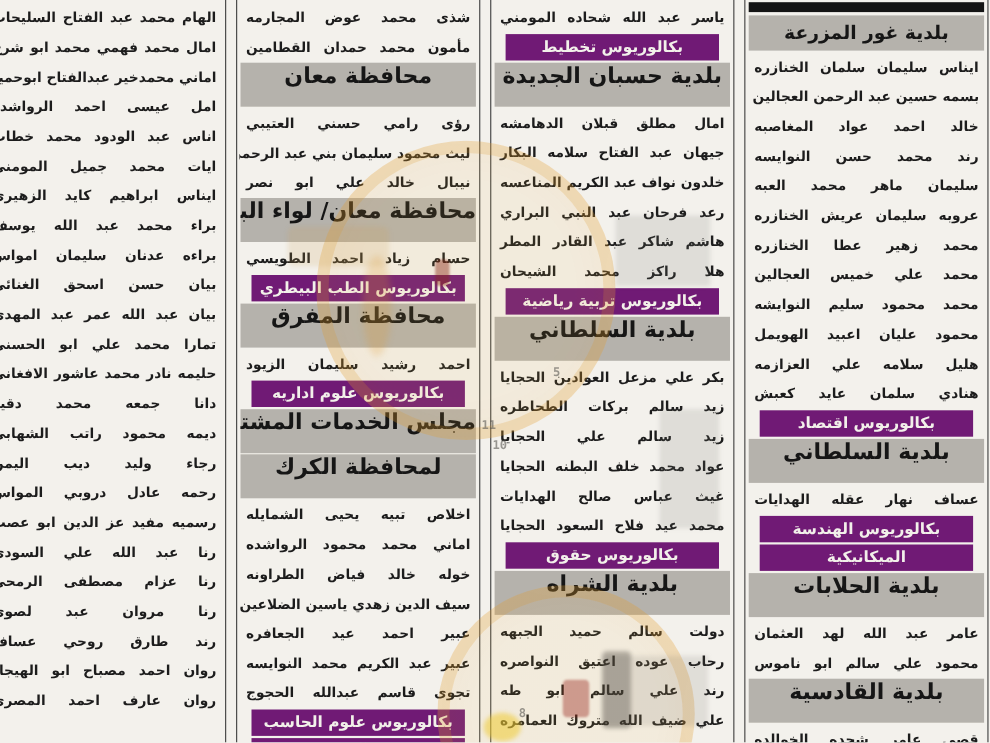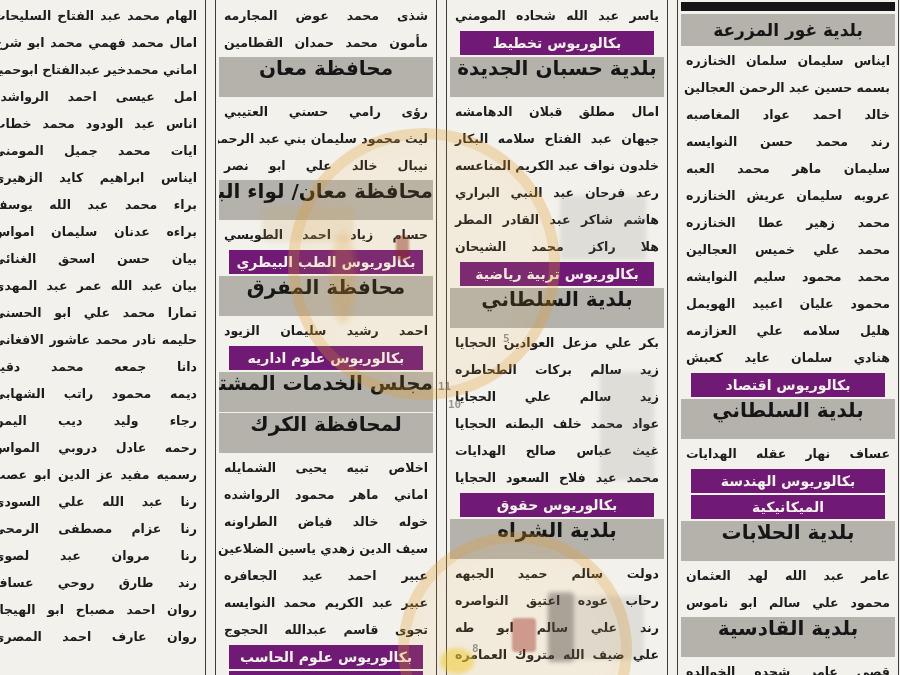--- a/index.html
+++ b/index.html
@@ -136,21 +136,21 @@
       <div class="name">نيبال خالد علي ابو نصر</div>
       <div class="hg">محافظة معان/ لواء البتراء</div>
       <div class="name">حسام زياد احمد الطويسي</div>
       <div class="hb">بكالوريوس الطب البيطري</div>
       <div class="hg">محافظة المفرق</div>
       <div class="name">احمد رشيد سليمان الزيود</div>
       <div class="hb">بكالوريوس علوم اداريه</div>
       <div class="hg">مجلس الخدمات المشتركة</div>
       <div class="hg">لمحافظة الكرك</div>
       <div class="name">اخلاص تبيه يحيى الشمايله</div>
-      <div class="name">اماني ماهر محمود الرواشده</div>
+      <div class="name">اماني محمد محمود الرواشده</div>
       <div class="name">خوله خالد فياض الطراونه</div>
       <div class="name">سيف الدين زهدي ياسين الضلاعين</div>
       <div class="name">عبير احمد عيد الجعافره</div>
       <div class="name">عبير عبد الكريم محمد النوايسه</div>
       <div class="name">تجوى قاسم عبدالله الحجوج</div>
       <div class="hb">بكالوريوس علوم الحاسب</div>
       <div class="hb">الآلي</div>
       <div class="hg">محافظة العاصمة</div>
     </div>
     <div class="col">

